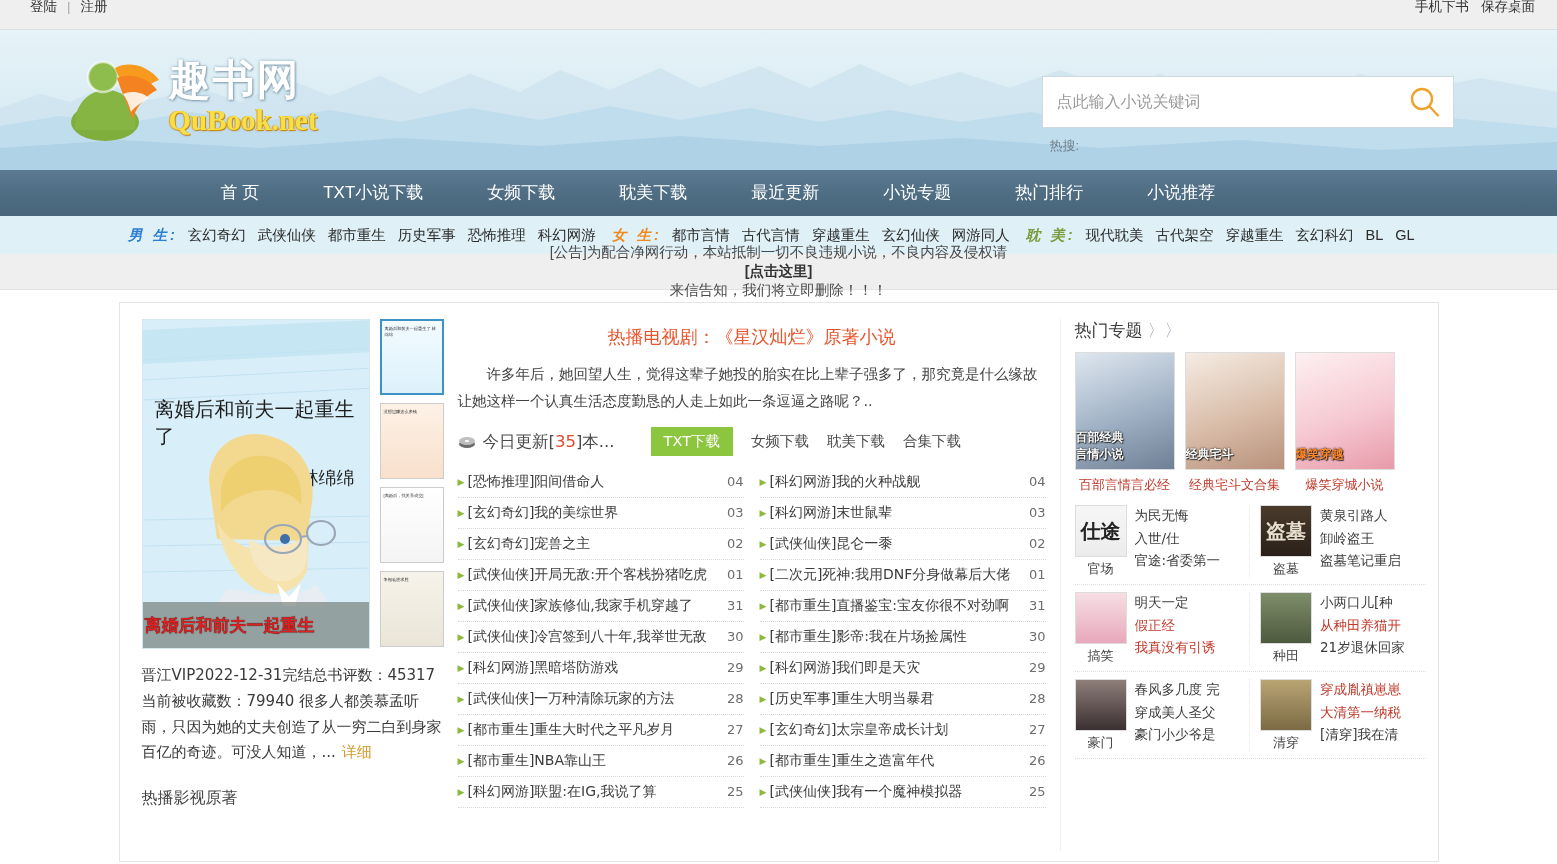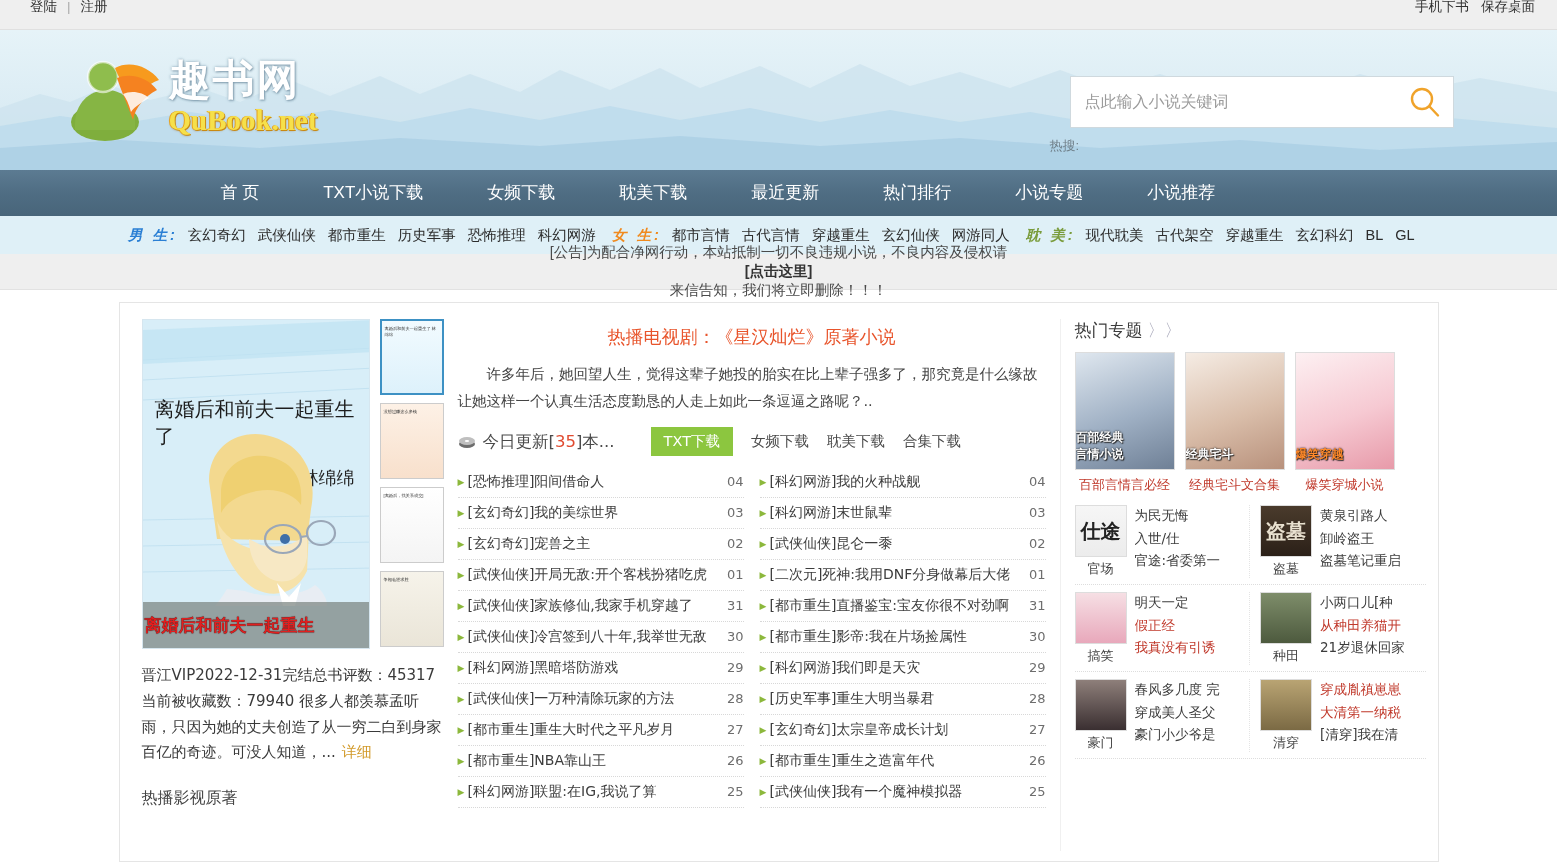--- a/index.html
+++ b/index.html
@@ -65,21 +65,20 @@
     text-shadow: 1px 1px 0 #c98a12, -1px 0 0 #e8a21c, 0 1px 2px rgba(150,90,10,.5);
   }
 
   
   .search-wrap { position: absolute; right: 45px; top: 46px; width: 412px; }
   .search-box {
     display: flex; align-items: center;
     height: 52px; background: #fff;
     border: 1px solid #cfd9de;
     padding: 0 6px 0 14px;
-    margin-left: 28px;
   }
   .search-input {
     flex: 1; border: none; outline: none;
     font-size: 16px; color: #999;
     font-family: "Liberation Sans", sans-serif;
     background: transparent;
   }
   .search-input::placeholder { color: #9b9b9b; }
   .search-btn {
     width: 44px; height: 44px; border: none; background: transparent;
@@ -317,22 +316,22 @@
   </div>
 </div>
 
 <div class="nav">
   <div class="nav-inner" id="nav-inner">
       <a class="nav-item">首 页</a>
       <a class="nav-item">TXT小说下载</a>
       <a class="nav-item">女频下载</a>
       <a class="nav-item">耽美下载</a>
       <a class="nav-item">最近更新</a>
+      <a class="nav-item">小说专题</a>
       <a class="nav-item">热门排行</a>
-      <a class="nav-item">小说专题</a>
       <a class="nav-item">小说推荐</a>
     </div>
 </div>
 
 <div class="catbar" id="catbar">
     <span class="cat-group-label" style="color: rgb(42, 127, 212);">男 生:</span>
     <a>玄幻奇幻</a>
     <a>武侠仙侠</a>
     <a>都市重生</a>
     <a>历史军事</a>

